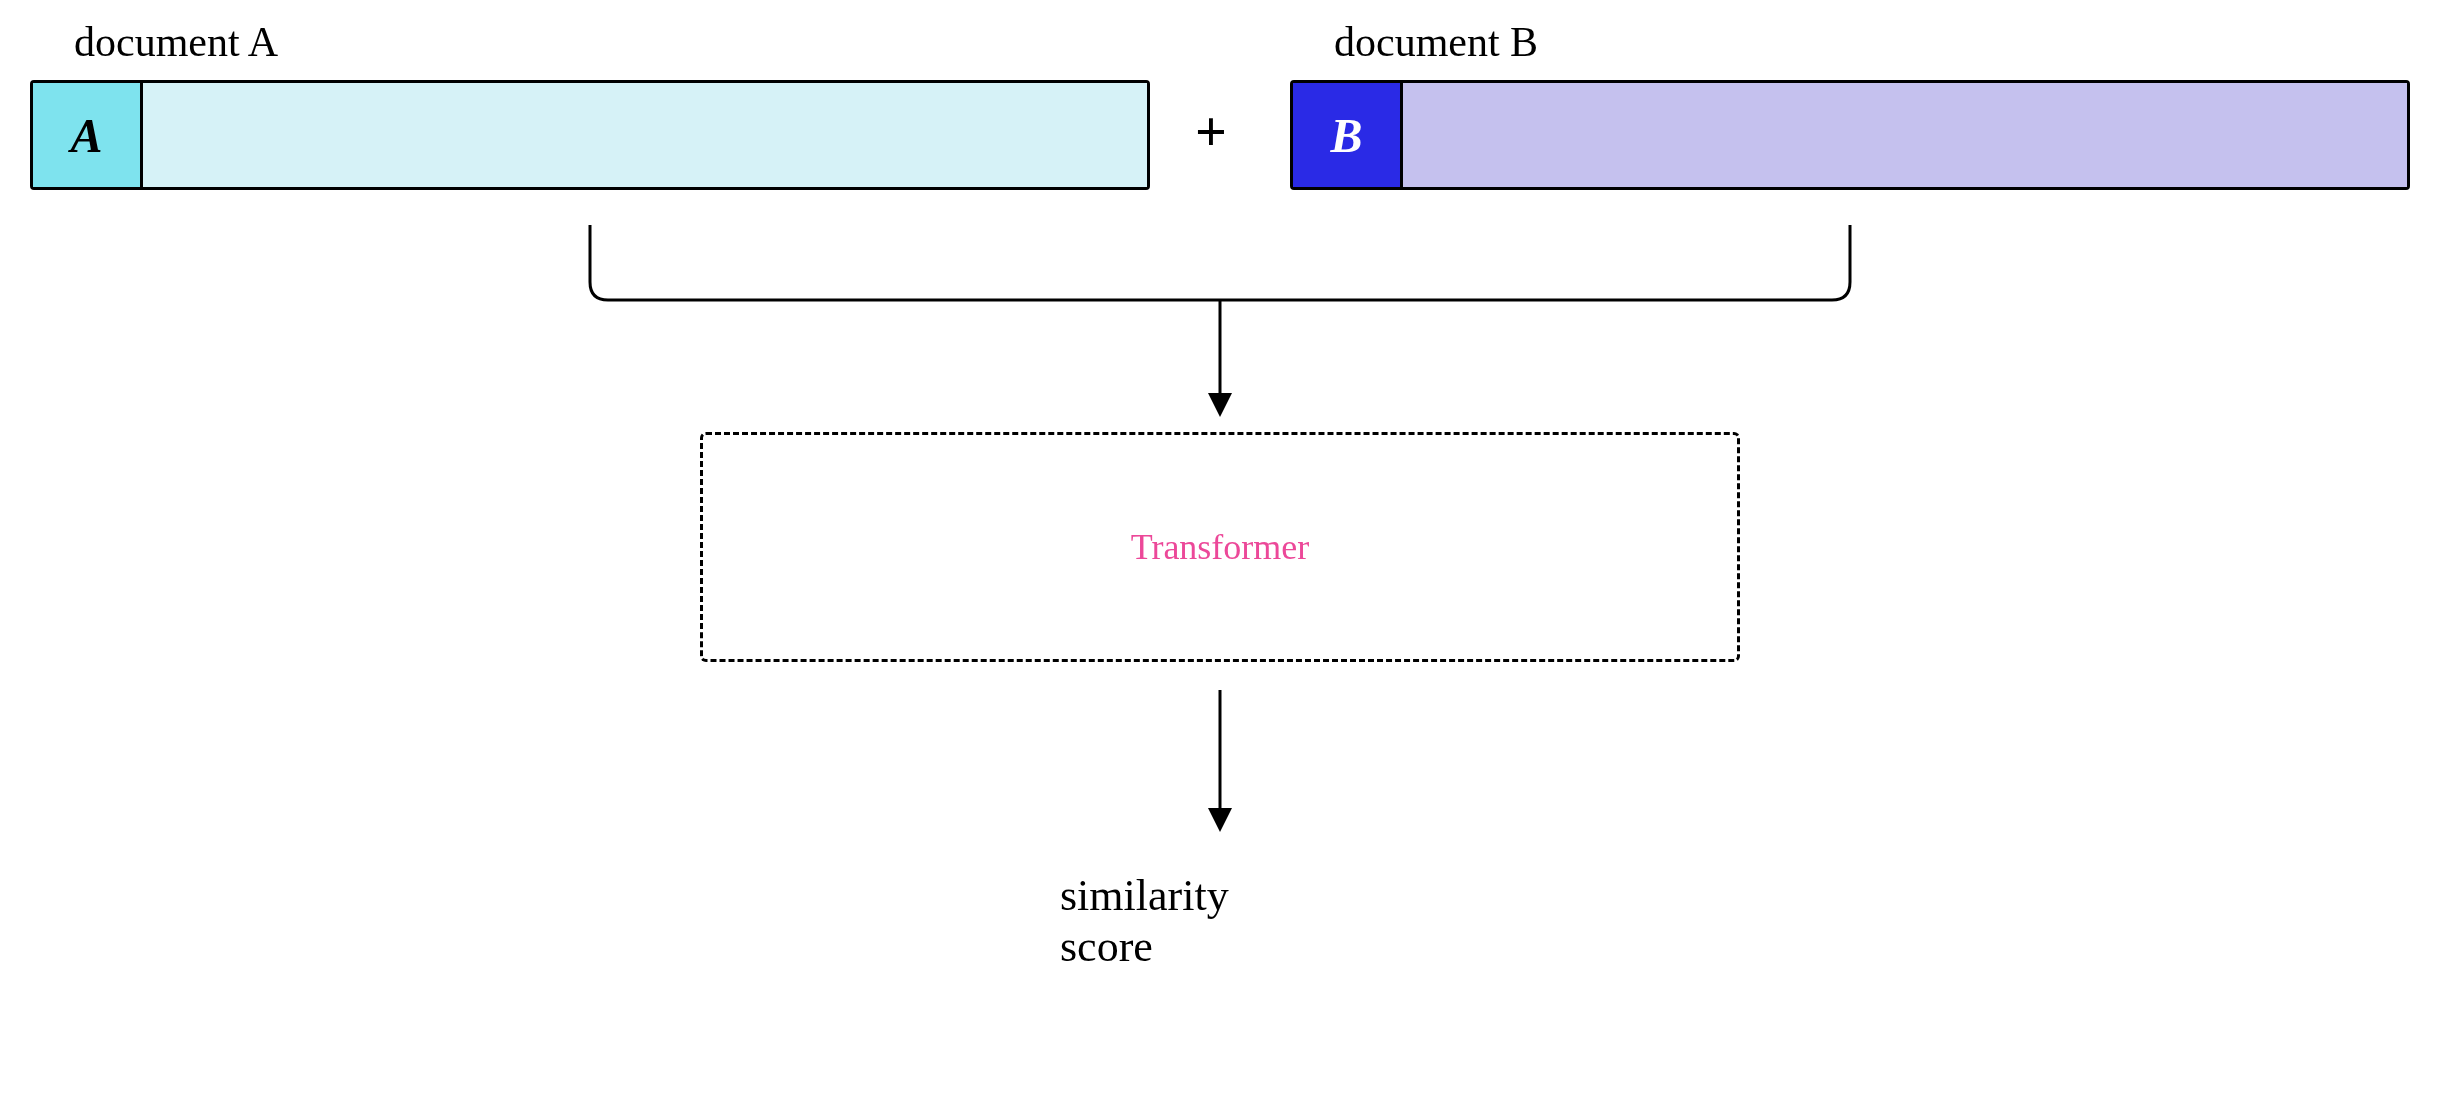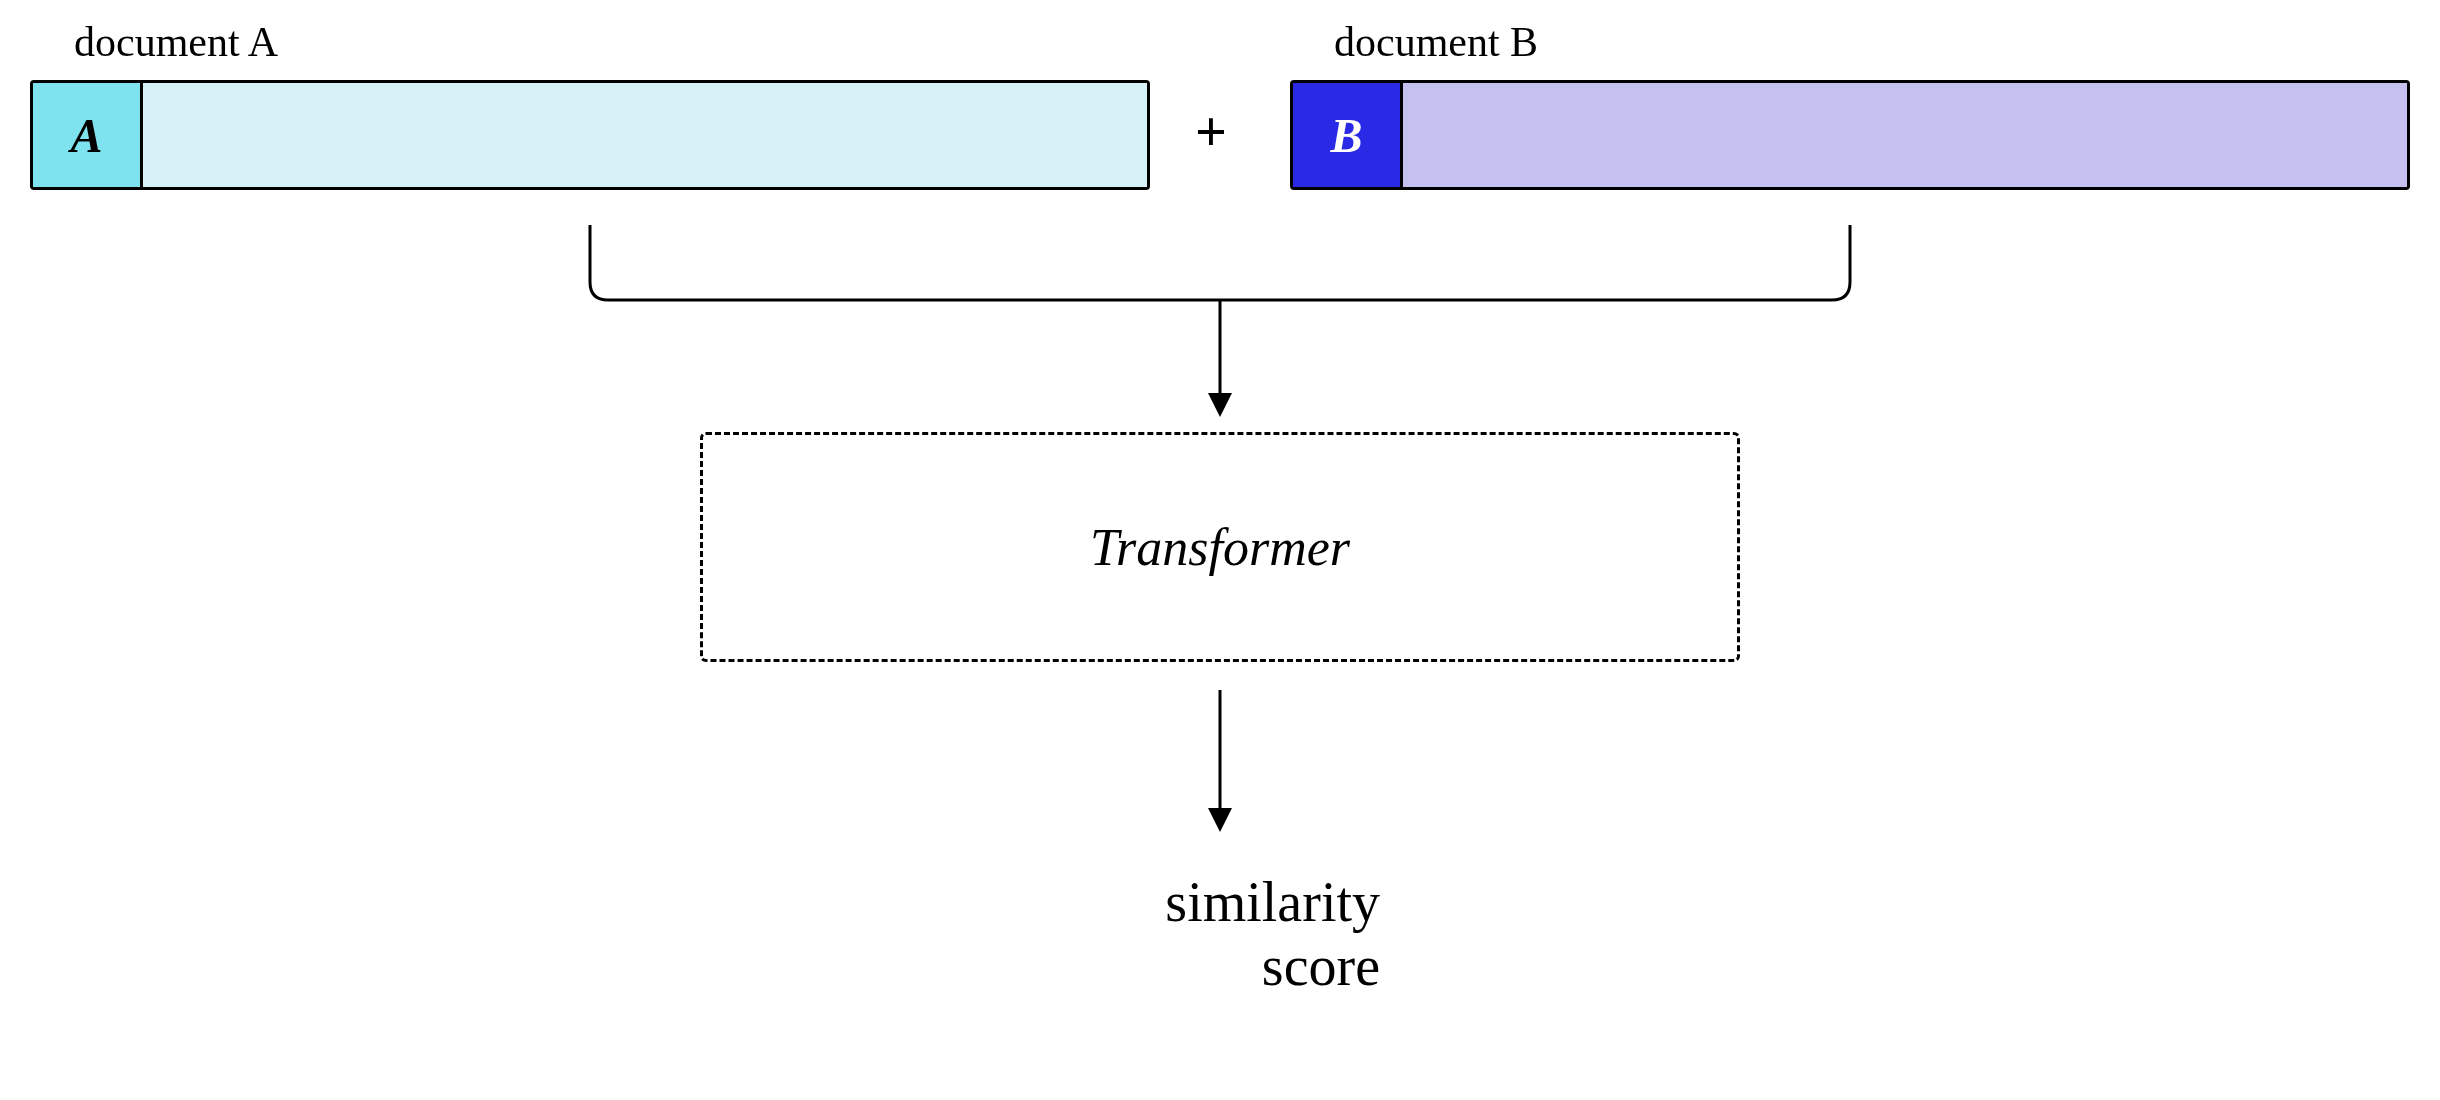--- a/index.html
+++ b/index.html
@@ -46,29 +46,28 @@
     font-weight: bold;
     color: #000;
   }
   .transformer-box {
     position: absolute;
     border: 3px dashed #000;
     border-radius: 6px;
     display: flex;
     align-items: center;
     justify-content: center;
-    font-size: 52px;
-    color: #000000;
-    font-style: italic;
+    font-size: 36px;
+    color: #ec4899;
   }
   .output-label {
     position: absolute;
-    font-size: 56px;
+    font-size: 44px;
     color: #000;
-    text-align: right;
+    text-align: left;
   }
   svg.connector {
     position: absolute;
     overflow: visible;
   }
 </style>
 </head>
 <body>
 
 <div class="label" style="left: 30px; top: 18px;">document A</div>

